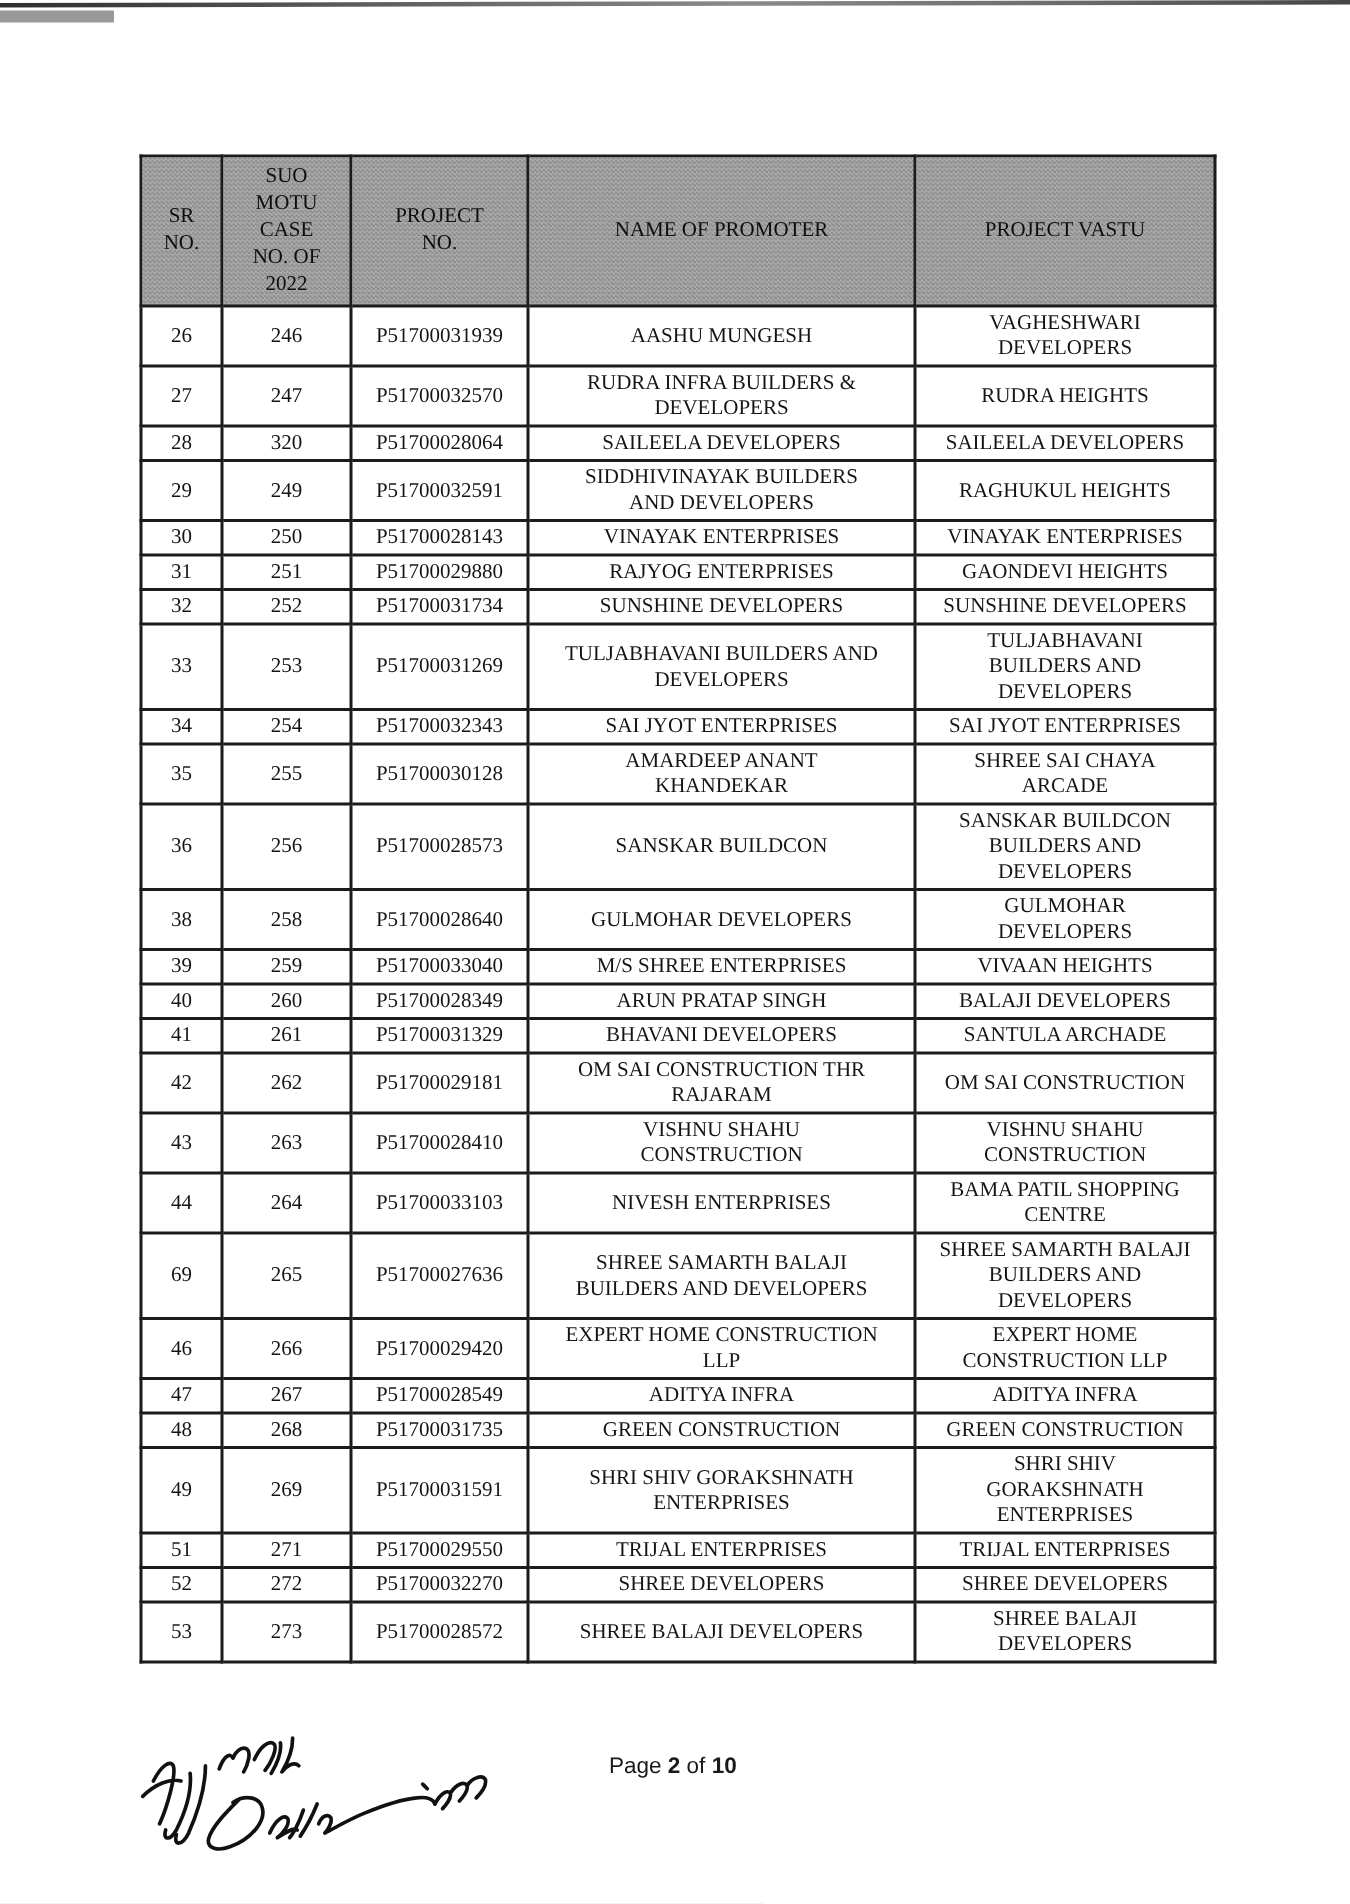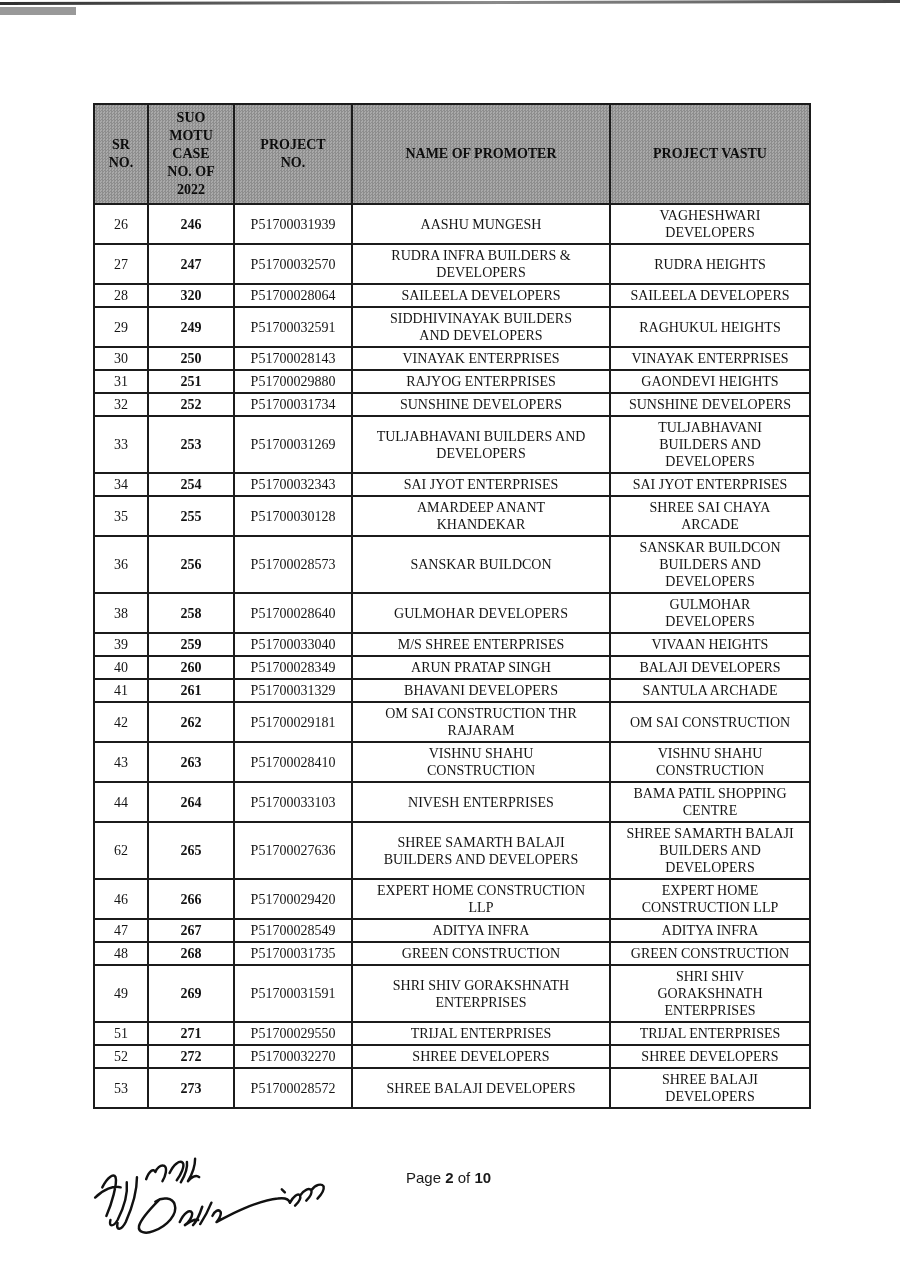--- a/index.html
+++ b/index.html
@@ -36,31 +36,31 @@
     border:2px solid #1b1b1b;
     text-align:center;
     vertical-align:middle;
     white-space:pre-line;
     padding:2px 4px;
     font-size:14px;
     line-height:17px;
     overflow:hidden;
   }
   table.doc th{
-    font-weight:bold;
+    font-weight:normal;
     font-size:14px;
     line-height:18px;
     color:#0d0d0d;
     background-color:#9c9c9c;
     background-image:repeating-conic-gradient(#8d8d8d 0% 25%, #a9a9a9 0% 50%);
     background-size:3px 3px;
     height:92px;
     padding:3px 2px;
   }
-  td.case{font-weight:bold;}
+  td.case{font-weight:normal;}
   .footer{
     position:absolute;left:0;top:1145px;width:748px;height:110px;
   }
   .signature{
     position:absolute;left:88px;top:2px;width:255px;height:95px;
   }
   .page-indicator{
     position:absolute;left:406px;top:24px;
     font-family:"Liberation Sans", sans-serif;
     font-size:15px;color:#1a1a1a;
@@ -235,21 +235,21 @@
     </tr>
         <tr>
       <td>44</td>
       <td class="case">264</td>
       <td>P51700033103</td>
       <td>NIVESH ENTERPRISES</td>
       <td>BAMA PATIL SHOPPING
 CENTRE</td>
     </tr>
         <tr>
-      <td>62</td>
+      <td>69</td>
       <td class="case">265</td>
       <td>P51700027636</td>
       <td>SHREE SAMARTH BALAJI
 BUILDERS AND DEVELOPERS</td>
       <td>SHREE SAMARTH BALAJI
 BUILDERS AND
 DEVELOPERS</td>
     </tr>
         <tr>
       <td>46</td>

